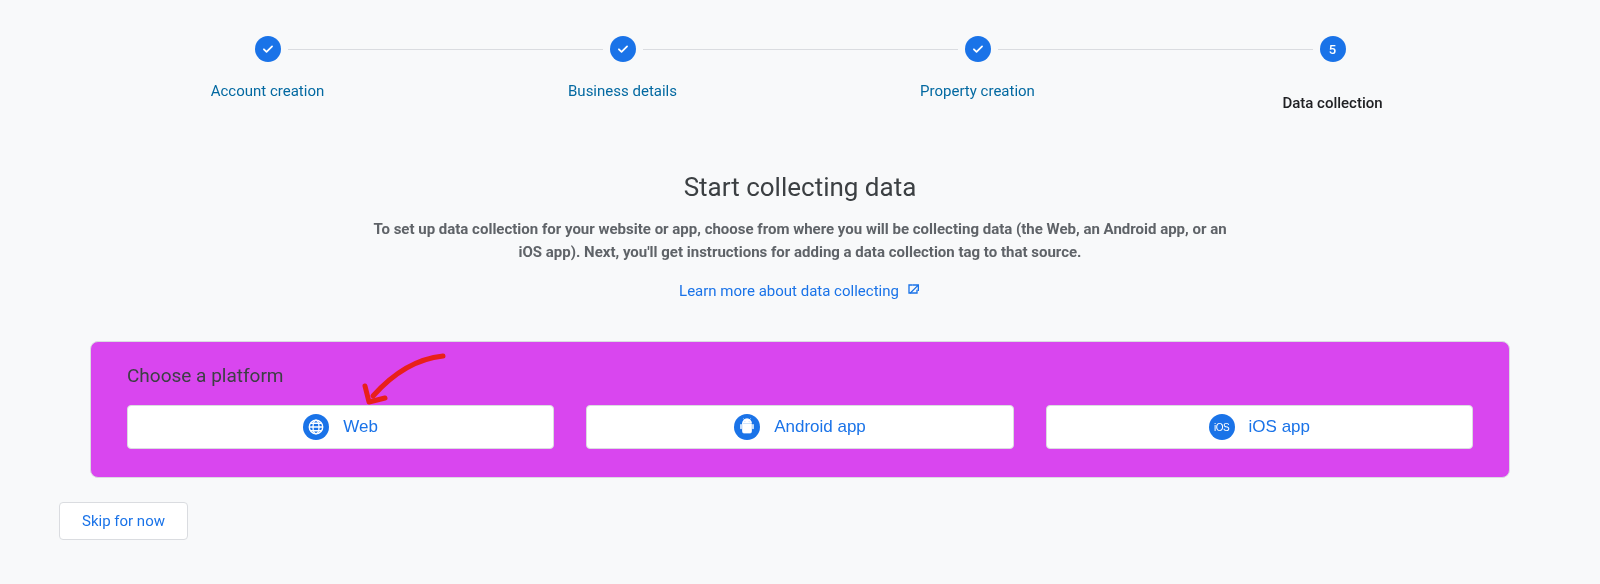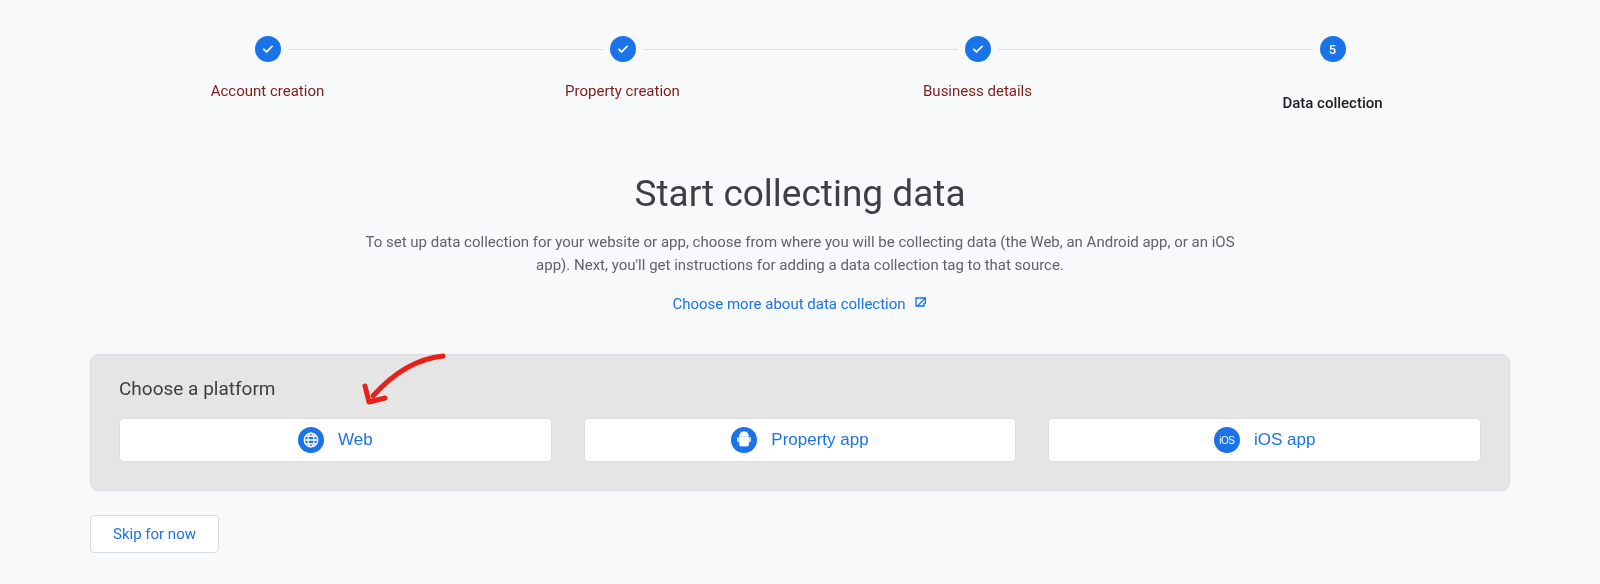--- a/index.html
+++ b/index.html
@@ -38,21 +38,21 @@
       margin-bottom: 20px;
     }
     .step-circle svg { display: block; }
     .step-circle .num {
       color: #fff;
       font-size: 13px;
       font-weight: 500;
     }
     .step-label {
       font-size: 15px;
-      color: #7f1d1d;
+      color: #0369a1;
       text-align: center;
       white-space: nowrap;
     }
     .step.active .step-label {
       color: #202124;
       font-weight: 500;
       margin-top: 12px;
     }
     .step-line {
       position: absolute;
@@ -61,46 +61,47 @@
       background: #dadce0;
       left: calc(50% + 20px);
       right: calc(-50% + 20px);
       z-index: 1;
     }
     .content {
       text-align: center;
       padding: 0 90px;
     }
     .heading {
-      font-size: 37px;
+      font-size: 26px;
       color: #3c4043;
       font-weight: 400;
       margin-bottom: 16px;
     }
     .description {
       font-size: 15px;
       color: #5f6368;
       max-width: 870px;
       margin: 0 auto 18px;
       line-height: 1.5;
+      font-weight: bold;
     }
     .learn-link {
       display: inline-flex;
       align-items: center;
       gap: 6px;
       color: #1a73e8;
       font-size: 15px;
       text-decoration: none;
       margin-bottom: 40px;
     }
     .card {
-      background: #e5e5e5;
+      background: #d946ef;
       border: 1px solid #dadce0;
       border-radius: 8px;
-      padding: 22px 28px 28px;
+      padding: 22px 36px 28px;
       margin: 0 auto;
       text-align: left;
     }
     .card-title {
       font-size: 19px;
       color: #3c4043;
       font-weight: 400;
       margin-bottom: 18px;
     }
     .platforms {
@@ -128,21 +129,21 @@
       align-items: center;
       justify-content: center;
       flex-shrink: 0;
     }
     .platform-label {
       color: #1a73e8;
       font-size: 17px;
       font-weight: 500;
     }
     .skip-row {
-      padding: 24px 90px 0;
+      padding: 24px 59px 0;
     }
     .skip-btn {
       border: 1px solid #dadce0;
       background: #fff;
       color: #1a73e8;
       font-size: 15px;
       padding: 9px 22px;
       border-radius: 4px;
       cursor: pointer;
       font-family: inherit;
@@ -170,45 +171,45 @@
       </div>
       <div class="step-label">Account creation</div>
       <div class="step-line"></div>
     </div>
     <div class="step">
       <div class="step-circle">
         <svg width="14" height="14" viewBox="0 0 24 24" fill="none">
             <path d="M5 12.5l4.5 4.5L19 7.5" stroke="#fff" stroke-width="3" stroke-linecap="round" stroke-linejoin="round"></path>
           </svg>
       </div>
-      <div class="step-label">Property creation</div>
+      <div class="step-label">Business details</div>
       <div class="step-line"></div>
     </div>
     <div class="step">
       <div class="step-circle">
         <svg width="14" height="14" viewBox="0 0 24 24" fill="none">
             <path d="M5 12.5l4.5 4.5L19 7.5" stroke="#fff" stroke-width="3" stroke-linecap="round" stroke-linejoin="round"></path>
           </svg>
       </div>
-      <div class="step-label">Business details</div>
+      <div class="step-label">Property creation</div>
       <div class="step-line"></div>
     </div>
     <div class="step active">
       <div class="step-circle">
         <span class="num">5</span>
       </div>
       <div class="step-label">Data collection</div>
     </div>
   </div>
 
   <div class="content">
     <h1 class="heading">Start collecting data</h1>
     <p class="description">To set up data collection for your website or app, choose from where you will be collecting data (the Web, an Android app, or an iOS app). Next, you'll get instructions for adding a data collection tag to that source.</p>
     <a href="#" class="learn-link">
-      <span>Choose more about data collection</span>
+      <span>Learn more about data collecting</span>
       <span>
         <svg width="16" height="16" viewBox="0 0 24 24" fill="none">
             <path d="M17 7h-6V5h10v10h-2V8.4L8.4 19 7 17.6 17.6 7H17z" fill="#1a73e8"></path>
             <path d="M5 5h6v2H7v10h10v-4h2v6H5V5z" fill="#1a73e8"></path>
           </svg>
       </span>
     </a>
 
     <div class="card">
       <div class="card-title">Choose a platform</div>
@@ -224,21 +225,21 @@
           <span class="platform-label">Web</span>
         </button>
         <button class="platform">
           <span class="platform-icon">
             <svg width="18" height="18" viewBox="0 0 24 24" fill="#fff">
                 <path d="M6 8h12v10a2 2 0 01-2 2H8a2 2 0 01-2-2V8zm0-1a6 6 0 0112 0H6zm3-4l-1.5-2M15 3l1.5-2M9 5.5a.7.7 0 100-1.4.7.7 0 000 1.4zm6 0a.7.7 0 100-1.4.7.7 0 000 1.4z" stroke="#fff" stroke-width="1" stroke-linecap="round"></path>
                 <rect x="3" y="8" width="2" height="7" rx="1"></rect>
                 <rect x="19" y="8" width="2" height="7" rx="1"></rect>
               </svg>
           </span>
-          <span class="platform-label">Property app</span>
+          <span class="platform-label">Android app</span>
         </button>
         <button class="platform">
           <span class="platform-icon" style="font-size:10px;color:#fff;font-weight:400;letter-spacing:-0.5px;">iOS</span>
           <span class="platform-label">iOS app</span>
         </button>
       </div>
     </div>
   </div>
 
   <div class="skip-row">

